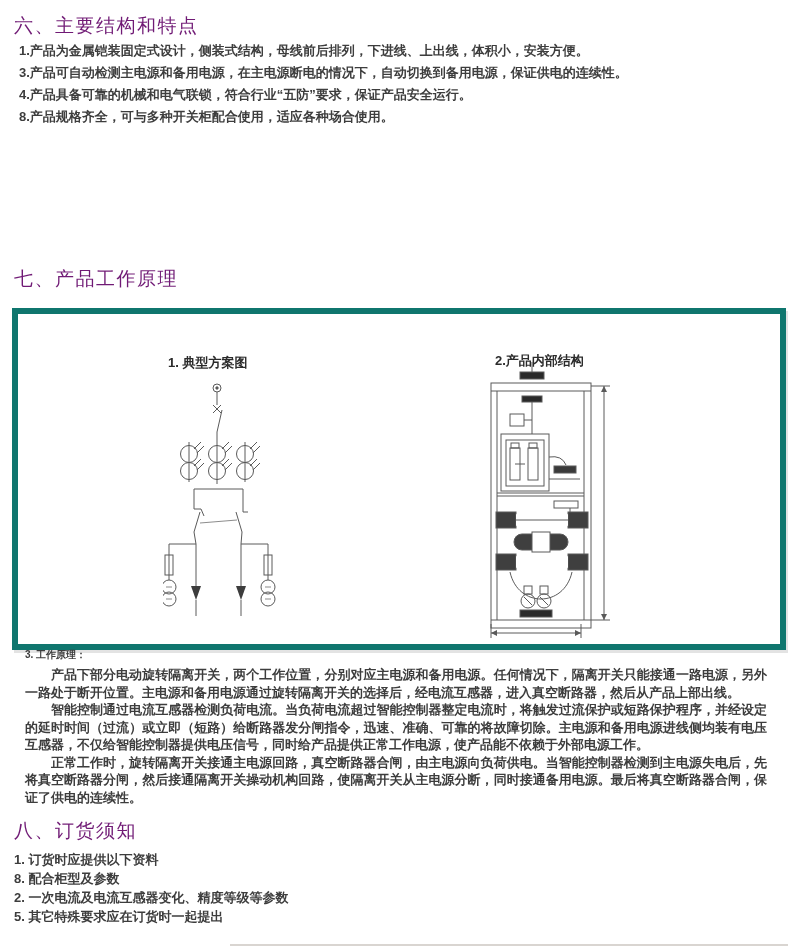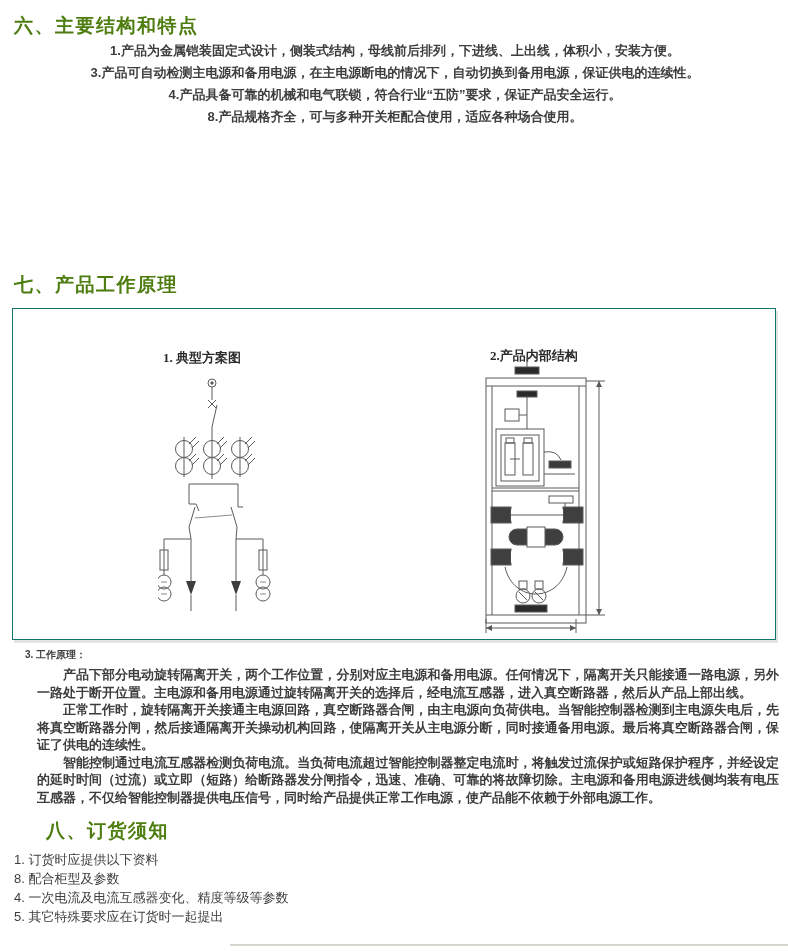--- a/index.html
+++ b/index.html
@@ -6,82 +6,80 @@
   body{
     width:788px;height:951px;
     background:#ffffff;
     position:relative;
     overflow:hidden;
     font-family:"Liberation Sans", sans-serif;
     color:#3d3d3d;
   }
   .abs{position:absolute;}
   .sec-title{
-    color:#4d7c0f;
+    color:#701a75;
     font-size:19px;
-    font-weight:bold;
+    font-weight:normal;
     letter-spacing:1.5px;
     white-space:nowrap;
   }
   .feature-list{
     left:19px;top:40px;width:752px;
     font-size:13px;line-height:22px;font-weight:bold;
   }
-  .feature-item{padding-left:11px;text-indent:-11px;text-align:center;}
+  .feature-item{padding-left:11px;text-indent:-11px;}
   .figure-box{
     left:12px;top:308px;width:762px;height:330px;
-    border:1px solid #0f766e;
+    border:6px solid #0f766e;
     box-shadow:2px 3px 0 #e3e3e3;
     background:#fff;
-    font-family:Liberation Serif, serif;
   }
   .fig-label{
     position:absolute;
     font-size:13px;font-weight:bold;color:#2b2b2b;
     white-space:nowrap;
   }
   .fig-label.scheme{left:150px;top:40px;}
   .fig-label.internal{left:477px;top:38px;}
   .diagram{position:absolute;}
   .diagram line,.diagram path,.diagram circle,.diagram rect,.diagram ellipse,.diagram polyline{
     stroke:#5a5a5a;stroke-width:1;fill:none;
   }
   .principle-heading{
     left:25px;top:648px;
     font-size:10px;font-weight:bold;
   }
   .principle-paras{
     left:25px;top:666px;width:742px;
     font-size:13px;line-height:17.5px;font-weight:bold;
     text-align:justify;
-    margin-left:12px;
   }
   .principle-paras p{margin:0;text-indent:2em;}
   .order-list{
     left:14px;top:850px;width:740px;
-    font-size:13px;line-height:19px;font-weight:normal;
+    font-size:13px;line-height:19px;font-weight:bold;
   }
   .footer-rule{
     left:230px;top:944px;width:558px;height:2px;
     background:#d9d5d1;
   }
 </style>
 </head>
 <body>
 
 <div class="abs sec-title" style="left:14px;top:13px;">六、主要结构和特点</div>
 
 <div class="abs feature-list">
   <div class="feature-item">1.产品为金属铠装固定式设计，侧装式结构，母线前后排列，下进线、上出线，体积小，安装方便。</div>
   <div class="feature-item">3.产品可自动检测主电源和备用电源，在主电源断电的情况下，自动切换到备用电源，保证供电的连续性。</div>
   <div class="feature-item">4.产品具备可靠的机械和电气联锁，符合行业“五防”要求，保证产品安全运行。</div>
   <div class="feature-item">8.产品规格齐全，可与多种开关柜配合使用，适应各种场合使用。</div>
 </div>
 
-<div class="abs sec-title" style="left:14px;top:272px;">七、产品工作原理</div>
+<div class="abs sec-title" style="left:14px;top:266px;">七、产品工作原理</div>
 
 <div class="abs figure-box">
 
   <div class="fig-label scheme">1. 典型方案图</div>
 
   <div class="fig-label internal">2.产品内部结构</div>
 
   <svg class="diagram" style="left:145px;top:58px;" width="125" height="252" viewBox="0 0 125 252">
 
     <circle cx="54" cy="16" r="4"></circle>
@@ -218,26 +216,26 @@
     <line x1="11" y1="271" x2="101" y2="271"></line>
     <polygon points="17,268 17,274 11,271" style="fill:#5a5a5a;stroke:none"></polygon>
     <polygon points="95,268 95,274 101,271" style="fill:#5a5a5a;stroke:none"></polygon>
   </svg>
 </div>
 
 <div class="abs principle-heading">3. 工作原理：</div>
 
 <div class="abs principle-paras">
   <p>产品下部分电动旋转隔离开关，两个工作位置，分别对应主电源和备用电源。任何情况下，隔离开关只能接通一路电源，另外一路处于断开位置。主电源和备用电源通过旋转隔离开关的选择后，经电流互感器，进入真空断路器，然后从产品上部出线。</p>
+  <p>智能控制通过电流互感器检测负荷电流。当负荷电流超过智能控制器整定电流时，将触发过流保护或短路保护程序，并经设定的延时时间（过流）或立即（短路）给断路器发分闸指令，迅速、准确、可靠的将故障切除。主电源和备用电源进线侧均装有电压互感器，不仅给智能控制器提供电压信号，同时给产品提供正常工作电源，使产品能不依赖于外部电源工作。</p>
   <p>正常工作时，旋转隔离开关接通主电源回路，真空断路器合闸，由主电源向负荷供电。当智能控制器检测到主电源失电后，先将真空断路器分闸，然后接通隔离开关操动机构回路，使隔离开关从主电源分断，同时接通备用电源。最后将真空断路器合闸，保证了供电的连续性。</p>
-  <p>智能控制通过电流互感器检测负荷电流。当负荷电流超过智能控制器整定电流时，将触发过流保护或短路保护程序，并经设定的延时时间（过流）或立即（短路）给断路器发分闸指令，迅速、准确、可靠的将故障切除。主电源和备用电源进线侧均装有电压互感器，不仅给智能控制器提供电压信号，同时给产品提供正常工作电源，使产品能不依赖于外部电源工作。</p>
-</div>
-
-<div class="abs sec-title" style="left:14px;top:818px;margin-left:32px;">八、订货须知</div>
+</div>
+
+<div class="abs sec-title" style="left:14px;top:818px;">八、订货须知</div>
 
 <div class="abs order-list">
   <div>1. 订货时应提供以下资料</div>
   <div>8. 配合柜型及参数</div>
-  <div>4. 一次电流及电流互感器变化、精度等级等参数</div>
+  <div>2. 一次电流及电流互感器变化、精度等级等参数</div>
   <div>5. 其它特殊要求应在订货时一起提出</div>
 </div>
 
 <div class="abs footer-rule"></div>
 
 </body></html>

